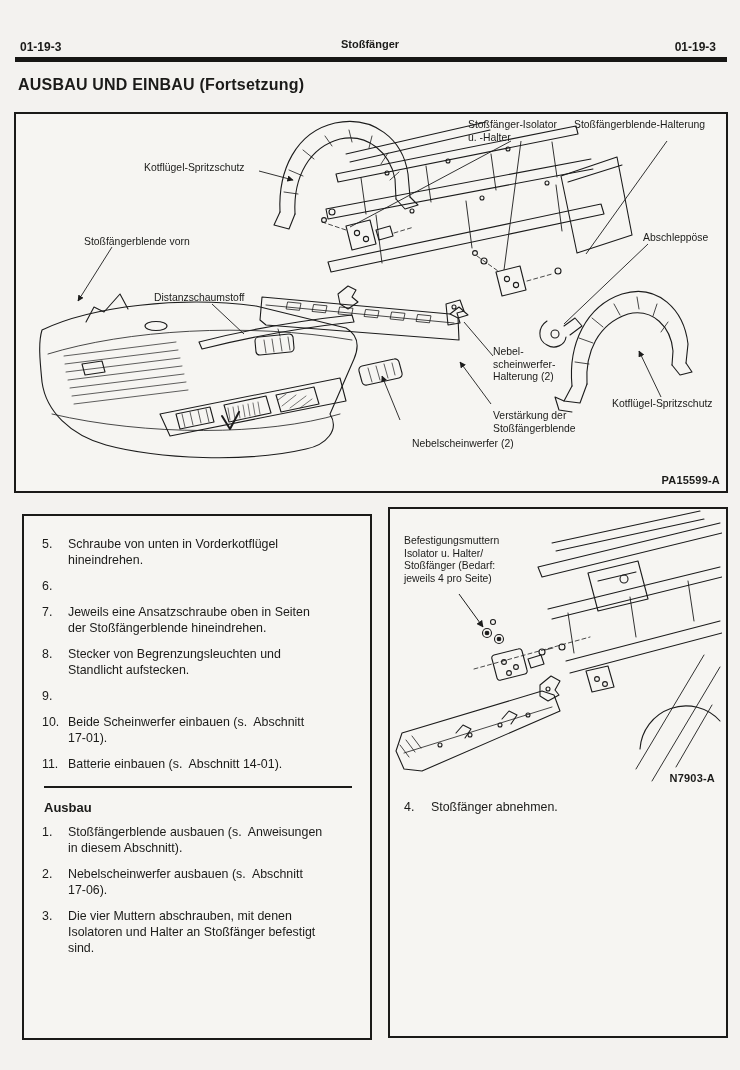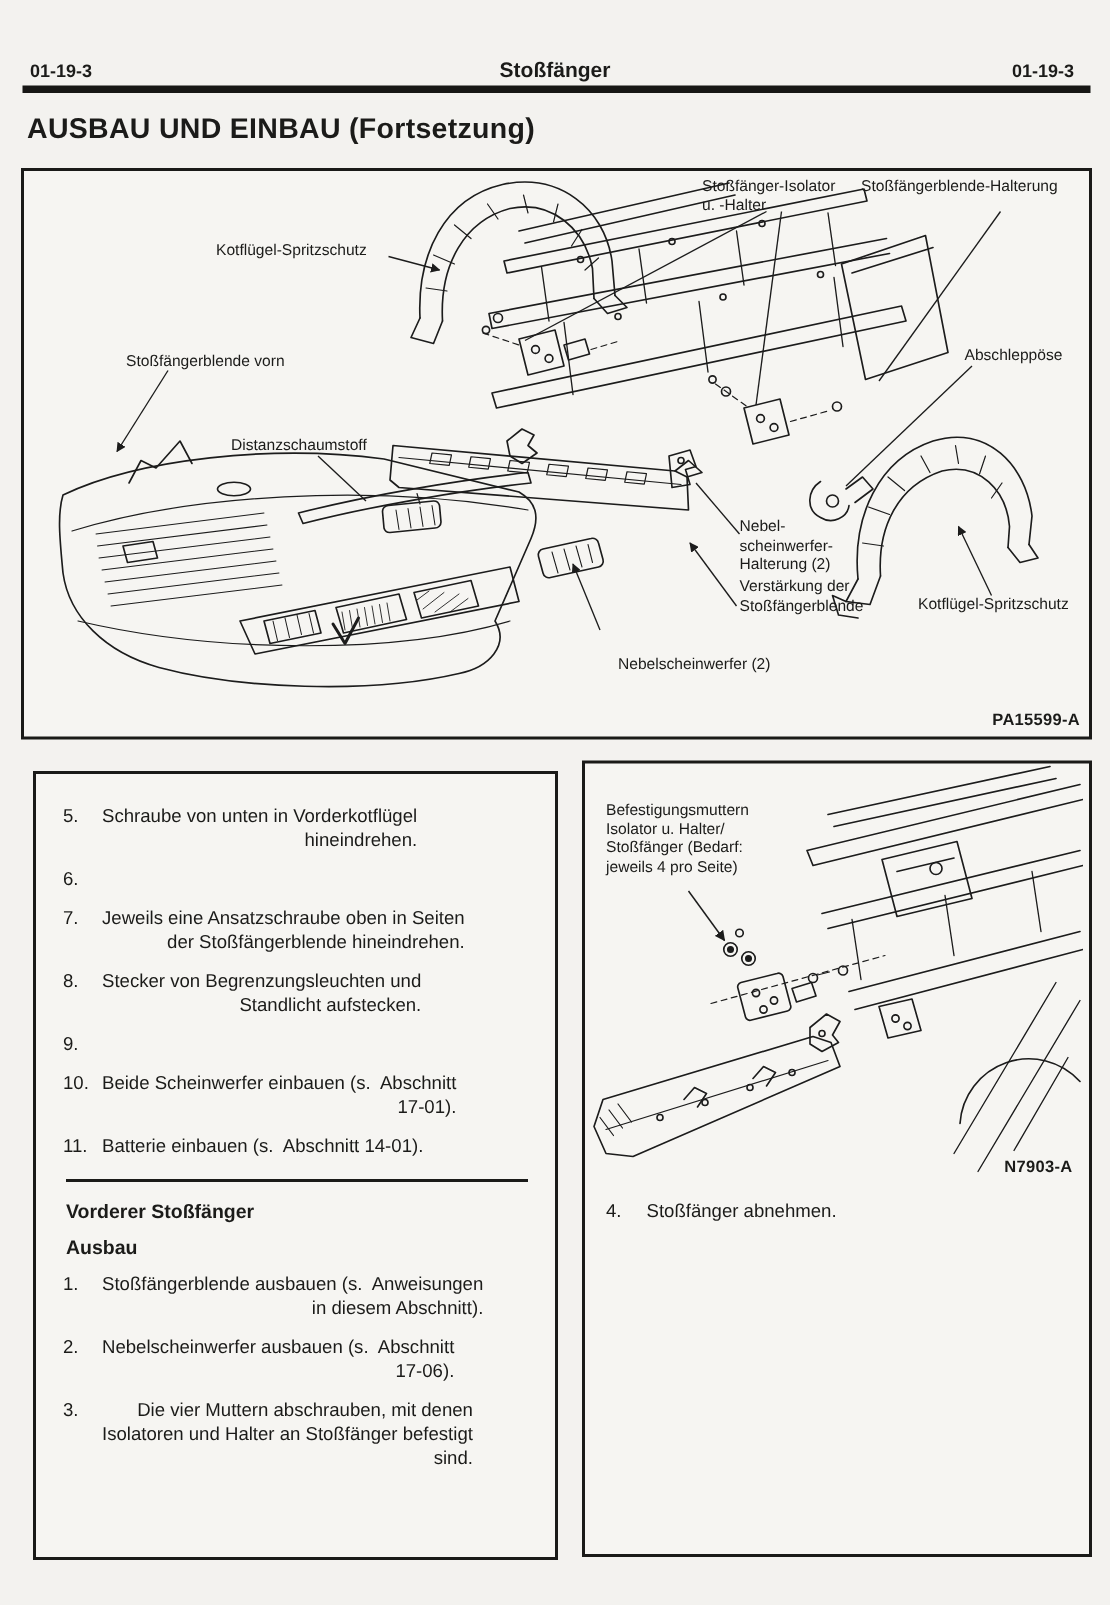--- a/index.html
+++ b/index.html
@@ -2,35 +2,35 @@
 <html><head>
 <meta charset="utf-8">
 <style>
   html,body{margin:0;padding:0;}
   body{
     width:740px;height:1070px;position:relative;overflow:hidden;
     background:#f3f2ef;color:#1b1b19;
     font-family:"Liberation Sans", sans-serif;
   }
   .hdr-left{position:absolute;left:20px;top:40px;font-weight:bold;font-size:12px;}
-  .hdr-center{position:absolute;left:0;right:0;top:38px;text-align:center;font-weight:bold;font-size:14px;}
+  .hdr-center{position:absolute;left:0;right:0;top:38px;text-align:center;font-weight:bold;font-size:11px;}
   .hdr-right{position:absolute;right:24px;top:40px;font-weight:bold;font-size:12px;}
   .hdr-rule{position:absolute;left:15px;width:712px;top:57px;height:5px;background:#171715;}
-  .section-title{position:absolute;left:18px;top:76px;font-weight:bold;font-size:19px;letter-spacing:.2px;}
+  .section-title{position:absolute;left:18px;top:76px;font-weight:bold;font-size:16px;letter-spacing:.2px;}
   .box{position:absolute;border:2px solid #1a1a18;background:#f6f5f2;}
   .fig-main{left:14px;top:112px;width:710px;height:377px;}
   .panel-left{left:22px;top:514px;width:346px;height:522px;}
   .fig-right{left:388px;top:507px;width:336px;height:527px;}
   svg.art{position:absolute;left:0;top:0;}
   .fig-label{position:absolute;font-size:10.4px;line-height:12.5px;white-space:pre-line;}
   .fig-id{position:absolute;font-weight:bold;font-size:11px;letter-spacing:.2px;}
   .steps{position:absolute;left:18px;top:20px;width:316px;}
   .step{display:flex;margin-bottom:10px;font-size:12.4px;line-height:16px;}
   .step .n{width:26px;flex:none;}
-  .step .t{white-space:pre-wrap;text-align:right;}
+  .step .t{white-space:pre-wrap;}
   .divider{width:308px;height:2px;background:#1b1b19;margin:14px 0 12px 2px;}
   .sub-title{font-weight:bold;font-size:13px;margin:0 0 9px 2px;}
   .step4{position:absolute;left:14px;top:290px;display:flex;font-size:12.4px;line-height:16px;}
   .step4 .n{width:27px;flex:none;}
 </style>
 </head>
 <body>
 
 <div class="hdr-left">01-19-3</div>
 <div class="hdr-center">Stoßfänger</div>
@@ -149,21 +149,21 @@
   <div class="fig-label" style="left:128px;top:48px;">Kotflügel-Spritzschutz</div>
   <div class="fig-label" style="left:68px;top:122px;">Stoßfängerblende vorn</div>
   <div class="fig-label" style="left:138px;top:178px;">Distanzschaumstoff</div>
   <div class="fig-label" style="left:452px;top:5px;">Stoßfänger-Isolator
 u. -Halter</div>
   <div class="fig-label" style="left:558px;top:5px;">Stoßfängerblende-Halterung</div>
   <div class="fig-label" style="left:627px;top:118px;">Abschleppöse</div>
   <div class="fig-label" style="left:477px;top:232px;">Nebel-
 scheinwerfer-
 Halterung (2)</div>
-  <div class="fig-label" style="left:477px;top:272px;">Verstärkung der
+  <div class="fig-label" style="left:477px;top:296px;">Verstärkung der
 Stoßfängerblende</div>
   <div class="fig-label" style="left:596px;top:284px;">Kotflügel-Spritzschutz</div>
   <div class="fig-label" style="left:356px;top:324px;padding-left:40px;">Nebelscheinwerfer (2)</div>
   <div class="fig-id" style="right:6px;bottom:5px;padding-left:48px;">PA15599-A</div>
 </div>
 
 <div class="box panel-left">
   <div class="steps">
     <div class="step">
         <span class="n">5.</span>
@@ -189,21 +189,20 @@
     <div class="step">
         <span class="n">10.</span>
         <span class="t">Beide Scheinwerfer einbauen (s.  Abschnitt
 17-01).</span>
       </div>
     <div class="step">
         <span class="n">11.</span>
         <span class="t">Batterie einbauen (s.  Abschnitt 14-01).</span>
       </div>
     <div class="divider"></div>
-    <div class="sub-title">Vorderer Stoßfänger</div>
     <div class="sub-title">Ausbau</div>
     <div class="step">
         <span class="n">1.</span>
         <span class="t">Stoßfängerblende ausbauen (s.  Anweisungen
 in diesem Abschnitt).</span>
       </div>
     <div class="step">
         <span class="n">2.</span>
         <span class="t">Nebelscheinwerfer ausbauen (s.  Abschnitt
 17-06).</span>

